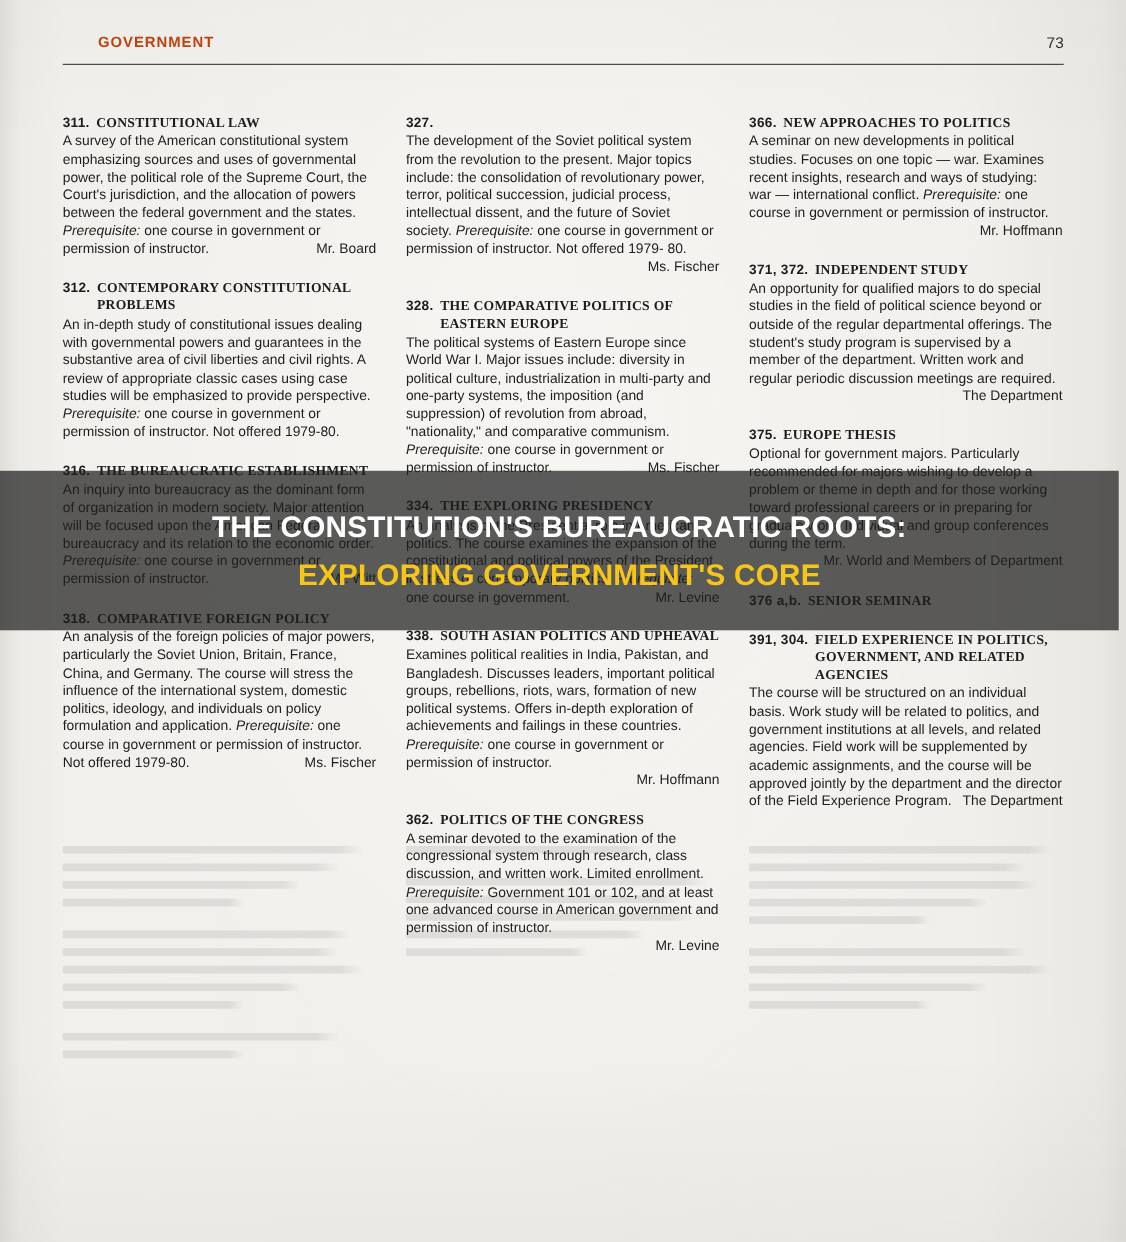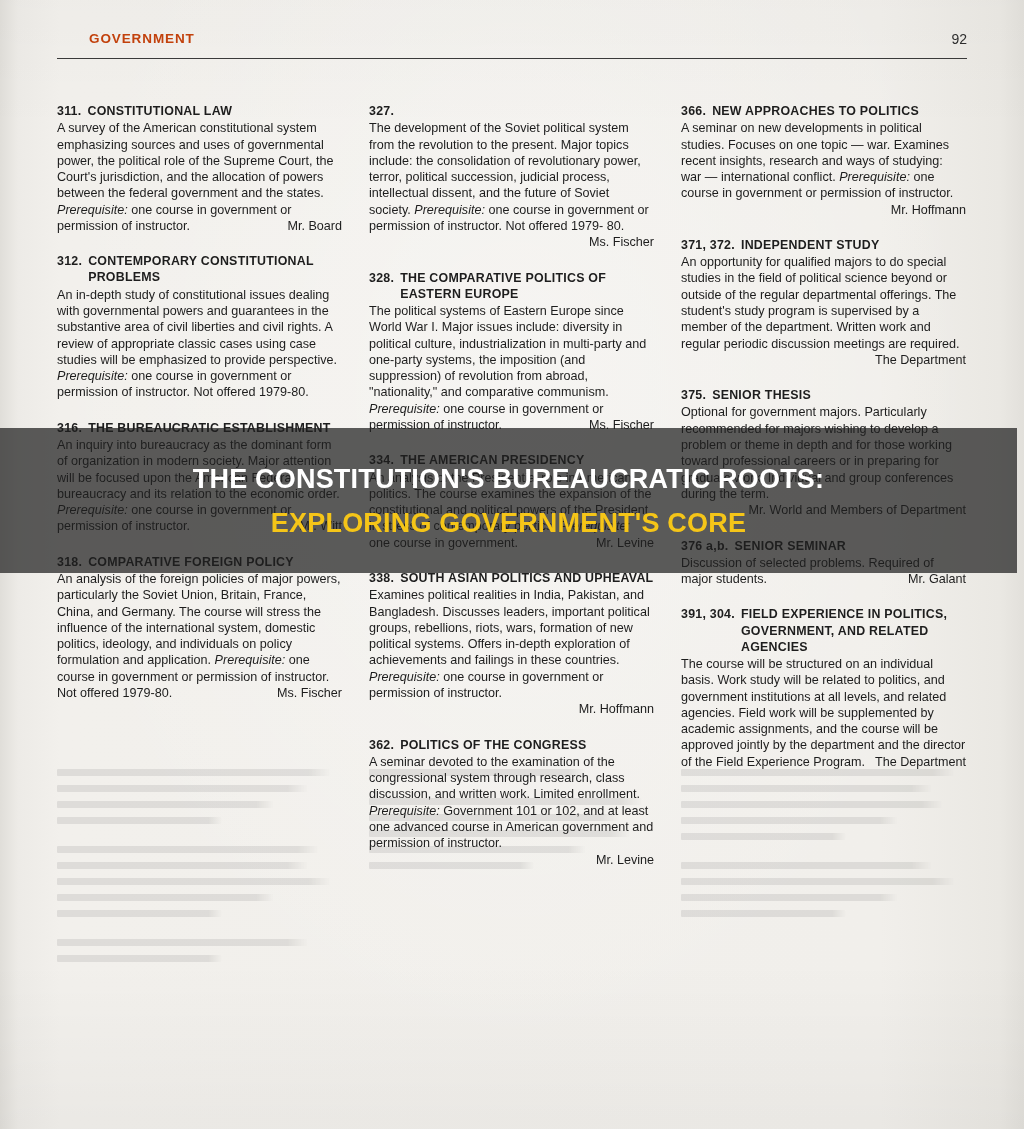--- a/index.html
+++ b/index.html
@@ -102,20 +102,21 @@
     margin-bottom: 1px;
     display: flex;
     gap: 6px;
   }
   .entry-num {
     flex: 0 0 auto;
     white-space: nowrap;
   }
   .entry-title {
     flex: 1 1 auto;
+    font-family: Liberation Serif, serif;
   }
   .entry-body {
     font-size: 12.6px;
     line-height: 16.3px;
     color: #1d1d1d;
     text-align: left;
   }
   .entry-body i { font-style: italic; }
   .credit {
     text-align: right;
@@ -181,21 +182,21 @@
 </head>
 <body>
 
 <div class="page">
   <div class="sheet"></div>
 
   <div class="content">
 
     <div class="runhead">
       <div class="runhead-title">GOVERNMENT</div>
-      <div class="runhead-folio">92</div>
+      <div class="runhead-folio">73</div>
       <div class="runhead-rule"></div>
     </div>
 
     <div class="columns">
 
       <div class="col">
 
         <div class="entry">
           <div class="entry-head">
             <span class="entry-num">311.</span>
@@ -243,21 +244,21 @@
           <div class="entry-head">
             <span class="entry-num">328.</span>
             <span class="entry-title">THE COMPARATIVE POLITICS OF EASTERN EUROPE</span>
           </div>
           <div class="entry-body clearfix"><span>The political systems of Eastern Europe since World War I. Major issues include: diversity in political culture, industrialization in multi-party and one-party systems, the imposition (and suppression) of revolution from abroad, "nationality," and comparative communism. </span><i>Prerequisite:</i><span> one course in government or permission of instructor.</span><span class="credit-inline">Ms. Fischer</span></div>
         </div>
 
         <div class="entry">
           <div class="entry-head">
             <span class="entry-num">334.</span>
-            <span class="entry-title">THE AMERICAN PRESIDENCY</span>
+            <span class="entry-title">THE EXPLORING PRESIDENCY</span>
           </div>
           <div class="entry-body clearfix"><span>An analysis of the Presidential role in American politics. The course examines the expansion of the constitutional and political powers of the President in stress of contemporary politics. </span><i>Prerequisite:</i><span> one course in government.</span><span class="credit-inline">Mr. Levine</span></div>
         </div>
 
         <div class="entry">
           <div class="entry-head">
             <span class="entry-num">338.</span>
             <span class="entry-title">SOUTH ASIAN POLITICS AND UPHEAVAL</span>
           </div>
           <div class="entry-body clearfix"><span>Examines political realities in India, Pakistan, and Bangladesh. Discusses leaders, important political groups, rebellions, riots, wars, formation of new political systems. Offers in-depth exploration of achievements and failings in these countries. </span><i>Prerequisite:</i><span> one course in government or permission of instructor.</span><span class="credit">Mr. Hoffmann</span></div>
@@ -287,31 +288,30 @@
           <div class="entry-head">
             <span class="entry-num">371, 372.</span>
             <span class="entry-title">INDEPENDENT STUDY</span>
           </div>
           <div class="entry-body clearfix"><span>An opportunity for qualified majors to do special studies in the field of political science beyond or outside of the regular departmental offerings. The student's study program is supervised by a member of the department. Written work and regular periodic discussion meetings are required.</span><i></i><span></span><span class="credit-inline">The Department</span></div>
         </div>
 
         <div class="entry">
           <div class="entry-head">
             <span class="entry-num">375.</span>
-            <span class="entry-title">SENIOR THESIS</span>
+            <span class="entry-title">EUROPE THESIS</span>
           </div>
           <div class="entry-body clearfix"><span>Optional for government majors. Particularly recommended for majors wishing to develop a problem or theme in depth and for those working toward professional careers or in preparing for graduate work. Individual and group conferences during the term.</span><i></i><span></span><span class="credit">Mr. World and Members of Department</span></div>
         </div>
 
         <div class="entry">
           <div class="entry-head">
             <span class="entry-num">376 a,b.</span>
             <span class="entry-title">SENIOR SEMINAR</span>
           </div>
-          <div class="entry-body clearfix"><span>Discussion of selected problems. Required of major students.</span><i></i><span></span><span class="credit-inline">Mr. Galant</span></div>
         </div>
 
         <div class="entry">
           <div class="entry-head">
             <span class="entry-num">391, 304.</span>
             <span class="entry-title">FIELD EXPERIENCE IN POLITICS, GOVERNMENT, AND RELATED AGENCIES</span>
           </div>
           <div class="entry-body clearfix"><span>The course will be structured on an individual basis. Work study will be related to politics, and government institutions at all levels, and related agencies. Field work will be supplemented by academic assignments, and the course will be approved jointly by the department and the director of the Field Experience Program.</span><i></i><span></span><span class="credit-inline">The Department</span></div>
         </div>
 

